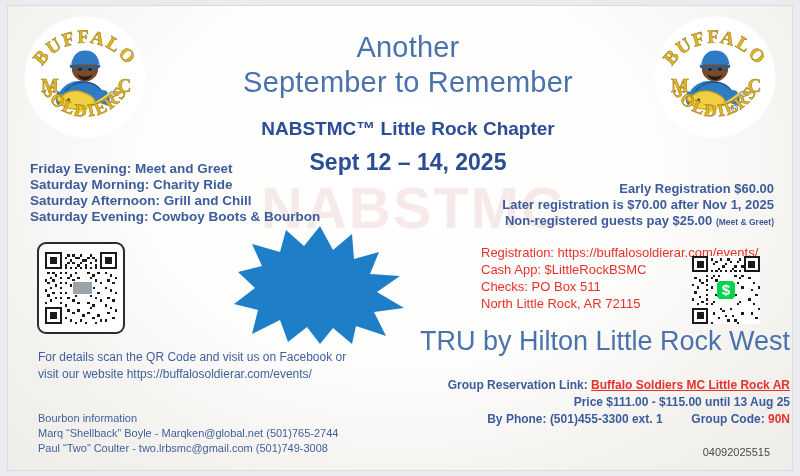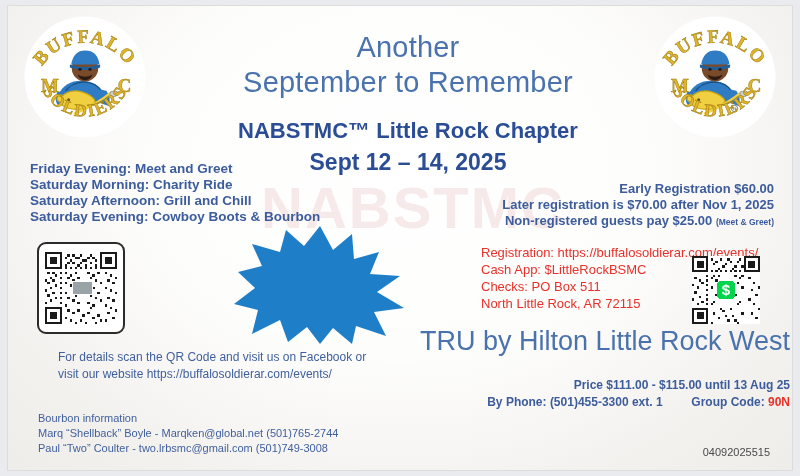--- a/index.html
+++ b/index.html
@@ -75,21 +75,21 @@
   .head-1 { left: 180px; top: 25px; }
   .head-2 { left: 180px; top: 60px; }
 
   .head-3 {
     position: absolute;
     left: 180px; top: 112px;
     width: 440px;
     text-align: center;
     color: #2a4d95;
     font-weight: bold;
-    font-size: 22px;
+    font-size: 19px;
   }
   .head-4 {
     position: absolute;
     left: 180px; top: 143px;
     width: 440px;
     text-align: center;
     color: #2a4d95;
     font-weight: bold;
     font-size: 23px;
   }
@@ -179,21 +179,20 @@
 
   
   #scan-text {
     position: absolute;
     left: 30px;
     top: 343px;
     width: 330px;
     color: #3f5f9d;
     font-size: 12px;
     line-height: 17px;
-    margin-left: 20px;
   }
 
   
   #hotel-name {
     position: absolute;
     left: 370px;
     top: 320px;
     width: 412px;
     text-align: right;
     color: #4a72ad;
@@ -603,20 +602,24 @@
       </svg>
     </div>
 
     <div id="scan-text">
       <div>For details scan the QR Code and visit us on Facebook or</div>
       <div>visit our website https://buffalosoldierar.com/events/</div>
     </div>
 
     <div id="hotel-name">TRU by Hilton Little Rock West</div>
     <div id="hotel-lines">
+      <div>
+        <span>Group Reservation Link:</span>
+        <span class="redlink">Buffalo Soldiers MC Little Rock AR</span>
+      </div>
       <div>Price $111.00 - $115.00 until 13 Aug 25</div>
       <div>
         <span>By Phone: (501)455-3300 ext. 1</span>
         <span class="gap"></span>
         <span>Group Code:</span>
         <span class="red">90N</span>
       </div>
     </div>
 
     <div id="contact">

